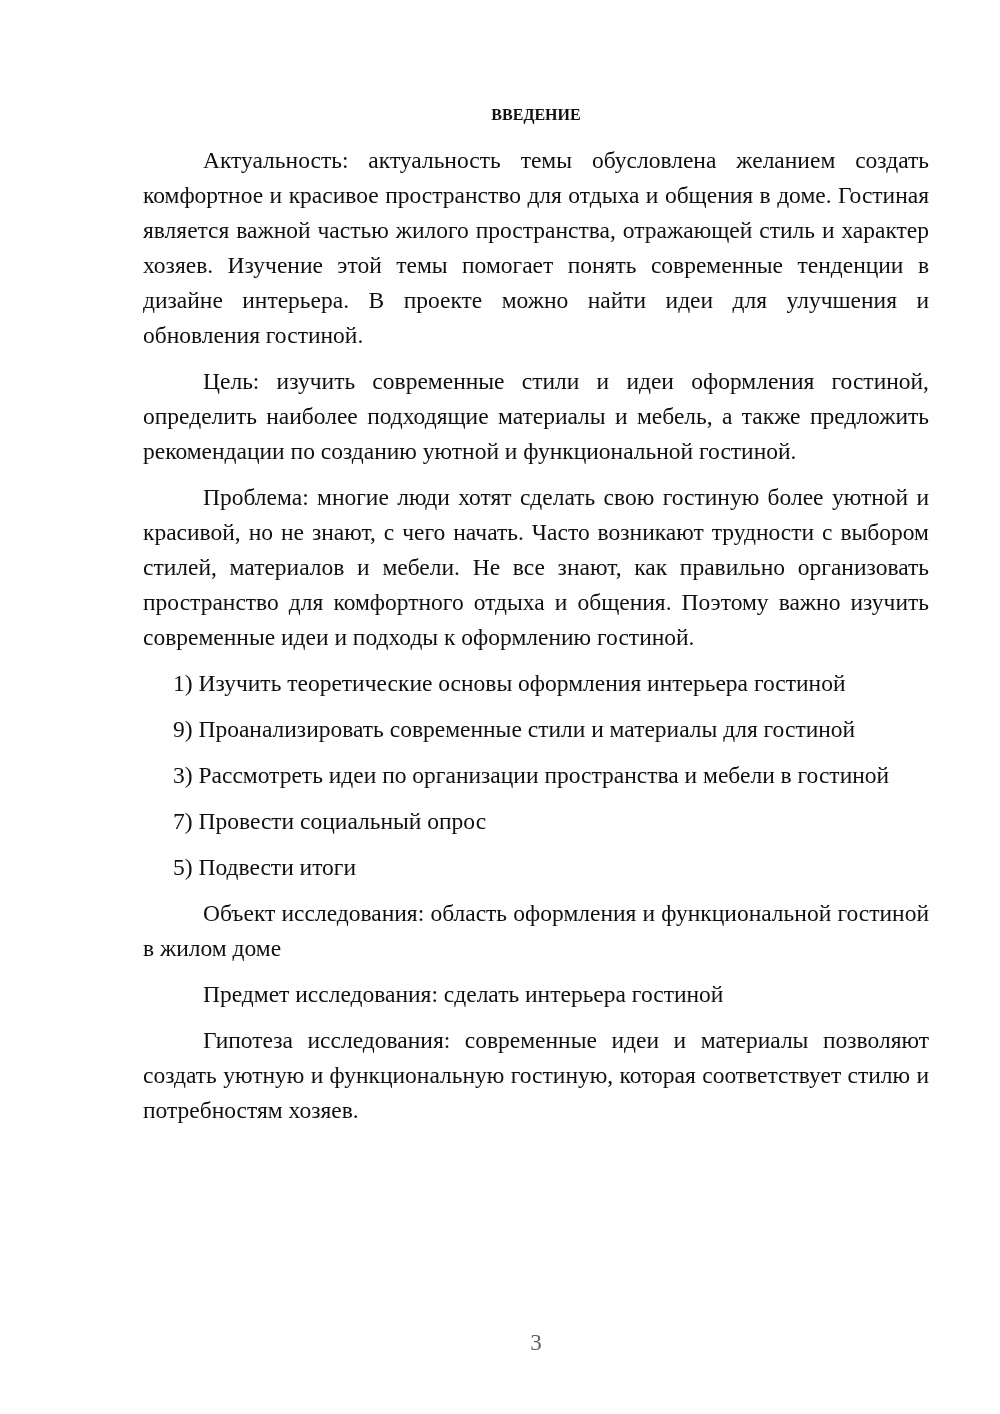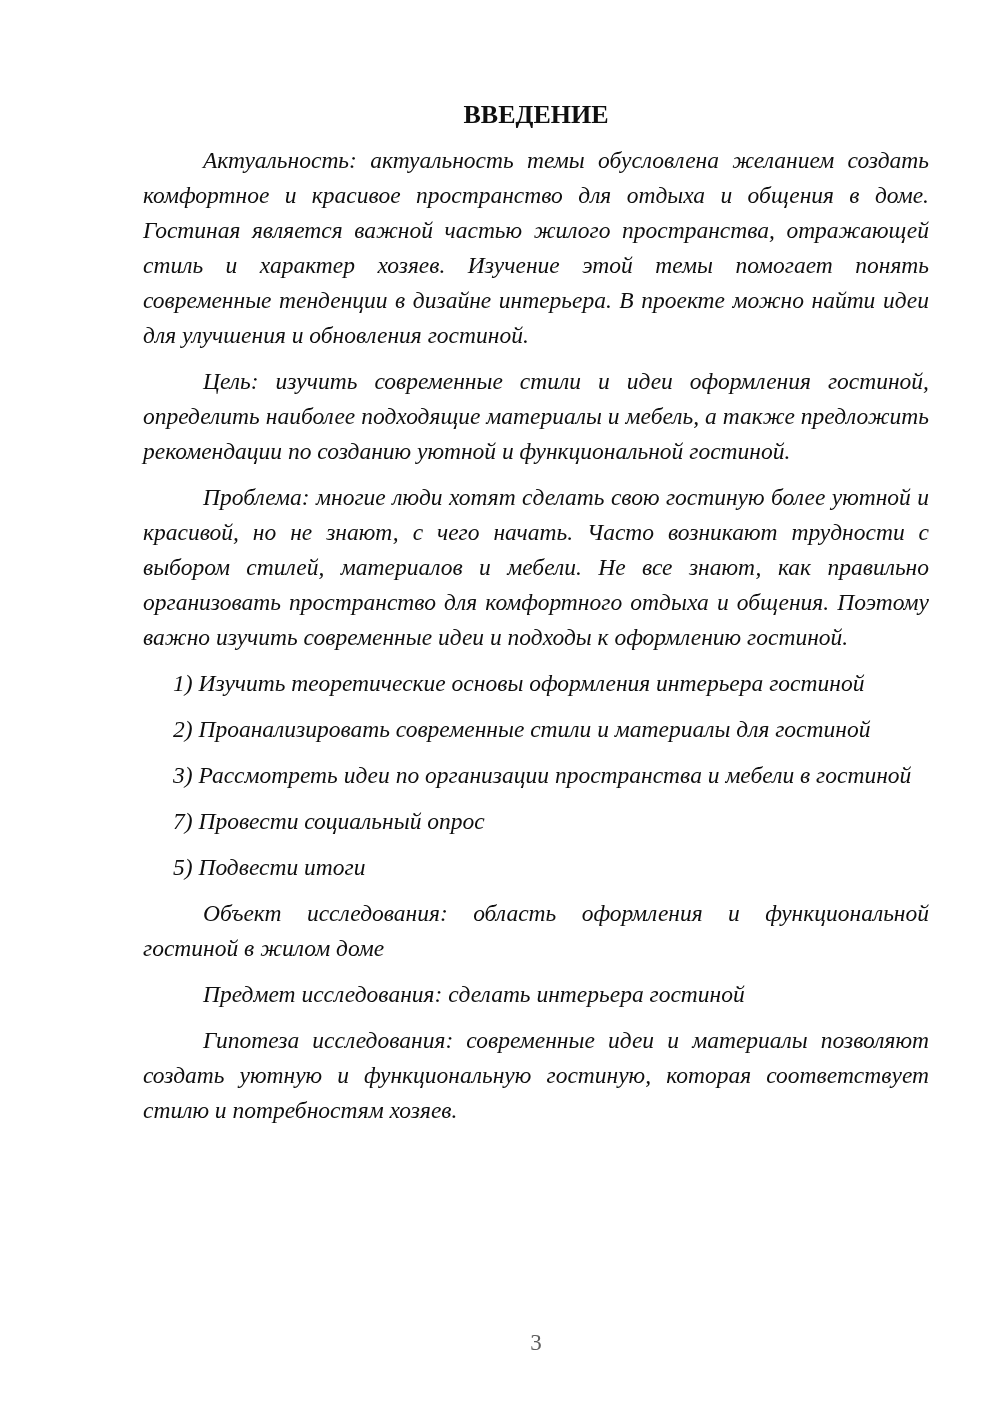--- a/index.html
+++ b/index.html
@@ -16,32 +16,31 @@
     color: #0f0f0f;
     overflow: hidden;
   }
   .content {
     position: absolute;
     left: 143px;
     top: 97px;
     width: 786px;
   }
   .doc-title {
-    font-size: 26px;
+    font-size: 16px;
     font-weight: bold;
     line-height: 35px;
     text-align: center;
     margin: 0 0 11px 0;
   }
   .paragraphs p {
     font-size: 23.5px;
     line-height: 35px;
     margin: 0 0 11px 0;
     text-align: justify;
-    font-style: italic;
   }
   .paragraphs p.body {
     text-indent: 60px;
   }
   .paragraphs p.list {
     text-indent: 30px;
   }
   .page-number {
     position: absolute;
     left: 143px;
@@ -57,21 +56,21 @@
 <body>
 
 <div class="page" style="color: rgb(15, 15, 15); background: rgb(255, 255, 255);">
   <div class="content">
     <h1 class="doc-title">ВВЕДЕНИЕ</h1>
     <div class="paragraphs">
         <p class="body">Актуальность: актуальность темы обусловлена желанием создать комфортное и красивое пространство для отдыха и общения в доме. Гостиная является важной частью жилого пространства, отражающей стиль и характер хозяев. Изучение этой темы помогает понять современные тенденции в дизайне интерьера. В проекте можно найти идеи для улучшения и обновления гостиной.</p>
         <p class="body">Цель: изучить современные стили и идеи оформления гостиной, определить наиболее подходящие материалы и мебель, а также предложить рекомендации по созданию уютной и функциональной гостиной.</p>
         <p class="body">Проблема: многие люди хотят сделать свою гостиную более уютной и красивой, но не знают, с чего начать. Часто возникают трудности с выбором стилей, материалов и мебели. Не все знают, как правильно организовать пространство для комфортного отдыха и общения. Поэтому важно изучить современные идеи и подходы к оформлению гостиной.</p>
         <p class="list">1) Изучить теоретические основы оформления интерьера гостиной</p>
-        <p class="list">2) Проанализировать современные стили и материалы для гостиной</p>
+        <p class="list">9) Проанализировать современные стили и материалы для гостиной</p>
         <p class="list">3) Рассмотреть идеи по организации пространства и мебели в гостиной</p>
         <p class="list">7) Провести социальный опрос</p>
         <p class="list">5) Подвести итоги</p>
         <p class="body">Объект исследования: область оформления и функциональной гостиной в жилом доме</p>
         <p class="body">Предмет исследования: сделать интерьера гостиной</p>
         <p class="body">Гипотеза исследования: современные идеи и материалы позволяют создать уютную и функциональную гостиную, которая соответствует стилю и потребностям хозяев.</p>
       </div>
   </div>
   <div class="page-number" style="color: rgb(95, 95, 95);">3</div>
 </div>

